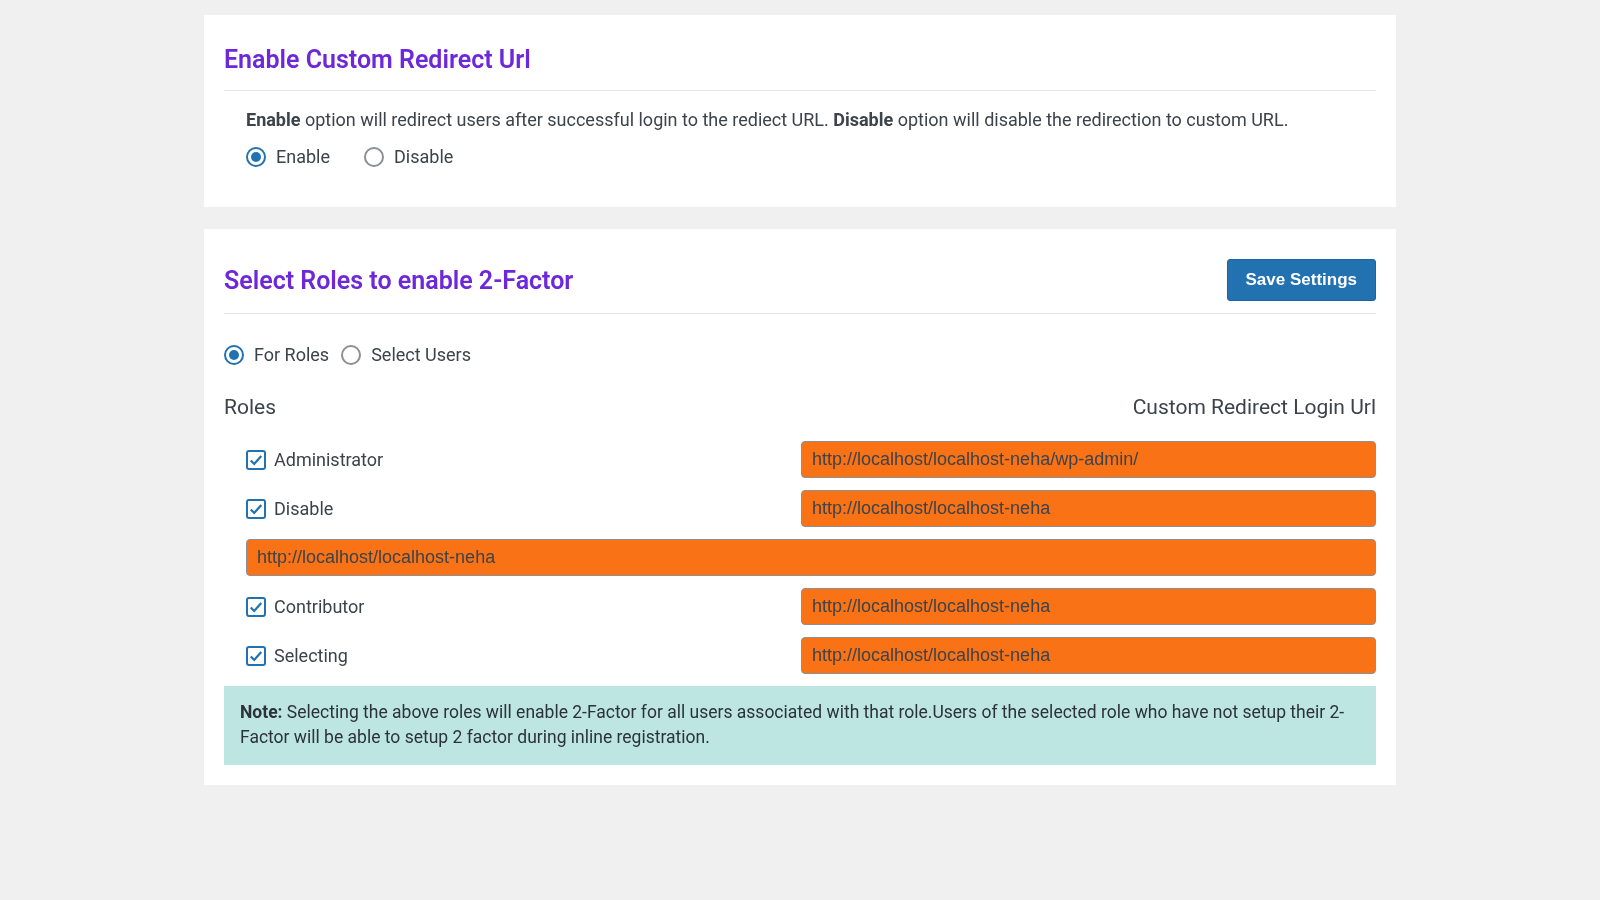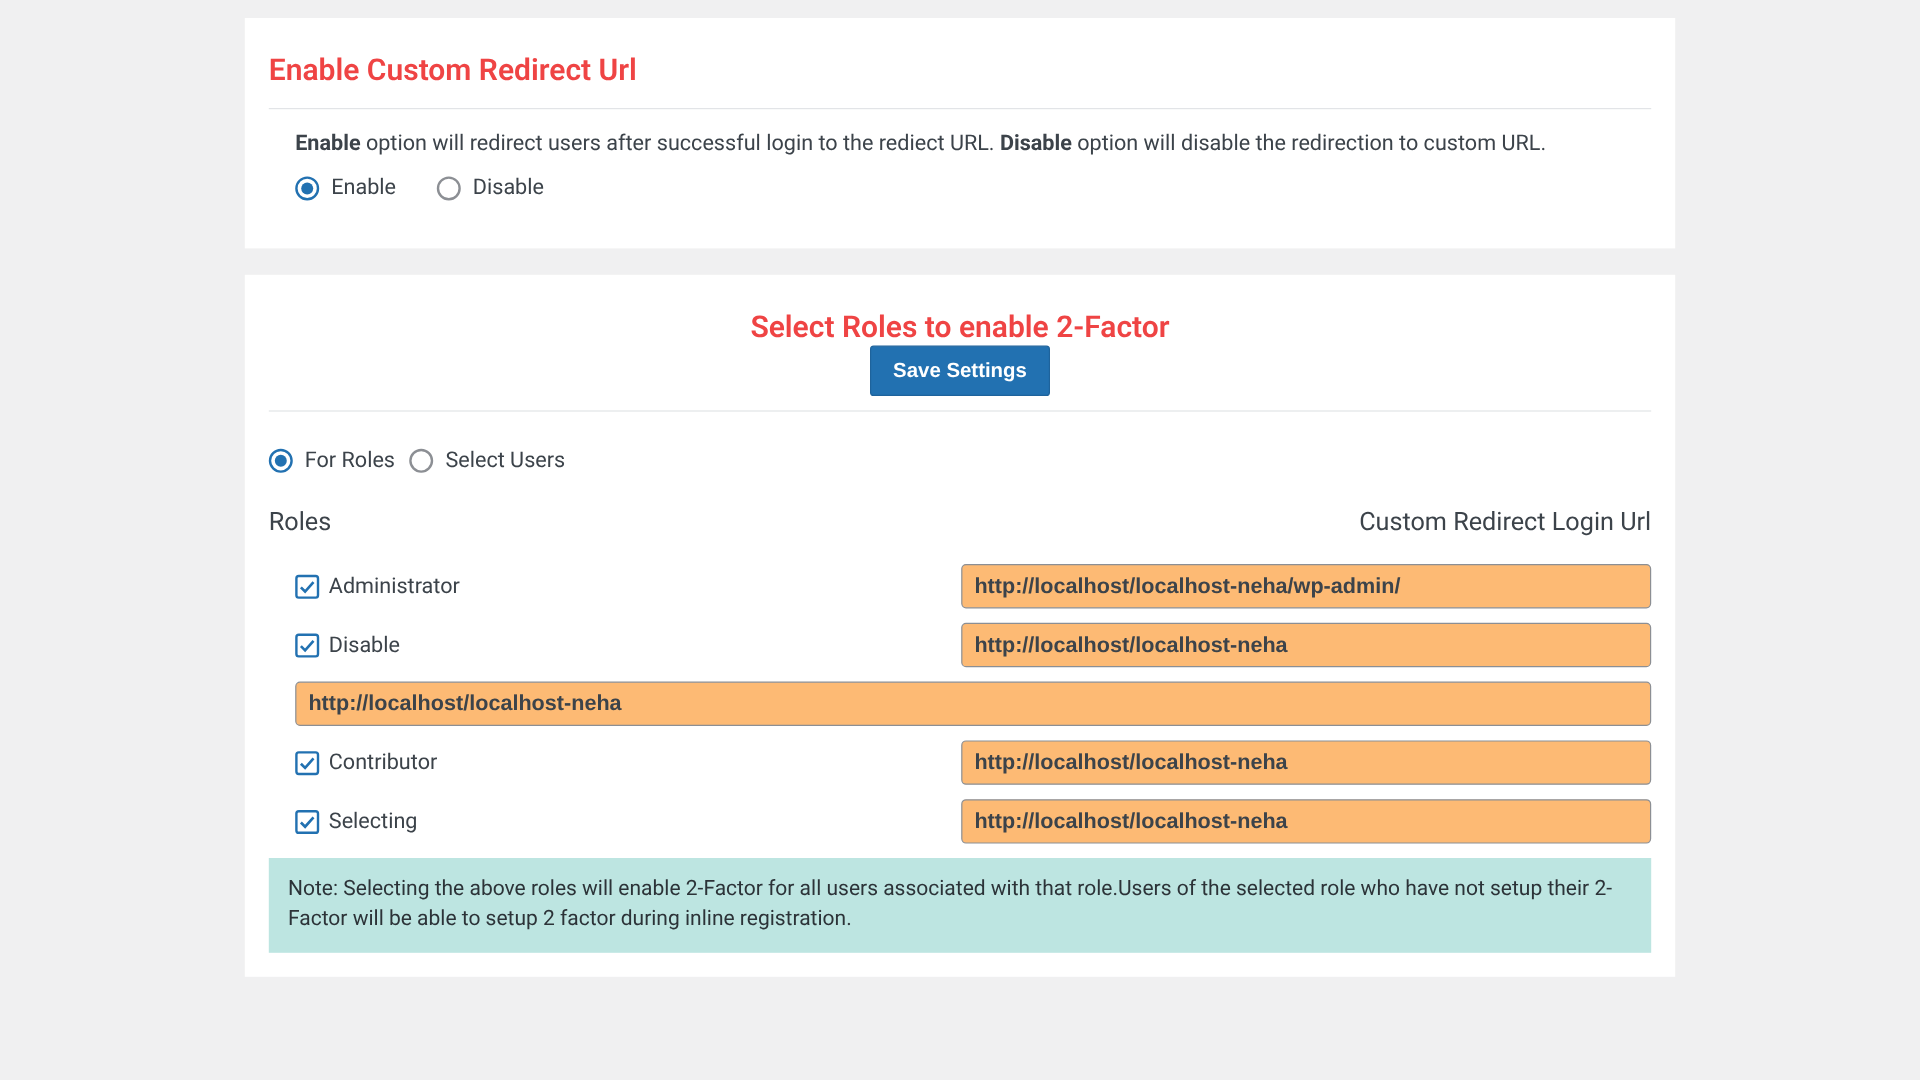--- a/index.html
+++ b/index.html
@@ -14,33 +14,32 @@
       margin: 0 auto;
     }
     .panel {
       background: #fff;
       padding: 30px 20px 40px 20px;
       margin-bottom: 22px;
     }
     .panel-title {
       font-size: 25px;
       font-weight: 600;
-      color: #ef4444;
+      color: #6d28d9;
       padding-bottom: 16px;
       border-bottom: 1px solid #e2e4e7;
       margin-bottom: 18px;
     }
     .panel-title-row {
       display: flex;
       justify-content: space-between;
       align-items: center;
       border-bottom: 1px solid #e2e4e7;
       padding-bottom: 12px;
       margin-bottom: 30px;
-      flex-direction: column;
     }
     .panel-title-row .panel-title {
       border: none;
       padding-bottom: 0;
       margin-bottom: 0;
     }
     .btn-primary {
       background: #2271b1;
       color: #fff;
       border: 1px solid #1e639c;
@@ -128,33 +127,32 @@
       cursor: pointer;
     }
     .checkbox svg { width: 14px; height: 14px; }
     .url-input {
       flex: 1;
       font-size: 18px;
       color: #3c434a;
       padding: 7px 10px;
       border: 1px solid #8c8f94;
       border-radius: 4px;
-      background: #fdba74;
+      background: #f97316;
       outline: none;
-      font-weight: bold;
     }
     .note-box {
       background: #bde5e1;
       padding: 14px 16px;
       font-size: 17.5px;
       color: #2c3338;
       line-height: 1.45;
       margin-top: 10px;
     }
-    .note-box b { font-weight: 400; }
+    .note-box b { font-weight: 700; }
   </style>
 </head>
 <body>
 
 <div class="container">
 
   <div class="panel">
     <h2 class="panel-title">Enable Custom Redirect Url</h2>
     <p class="desc">
       <b>Enable</b><span> option will redirect users after successful login to the rediect URL. </span><b>Disable</b><span> option will disable the redirection to custom URL.</span>

